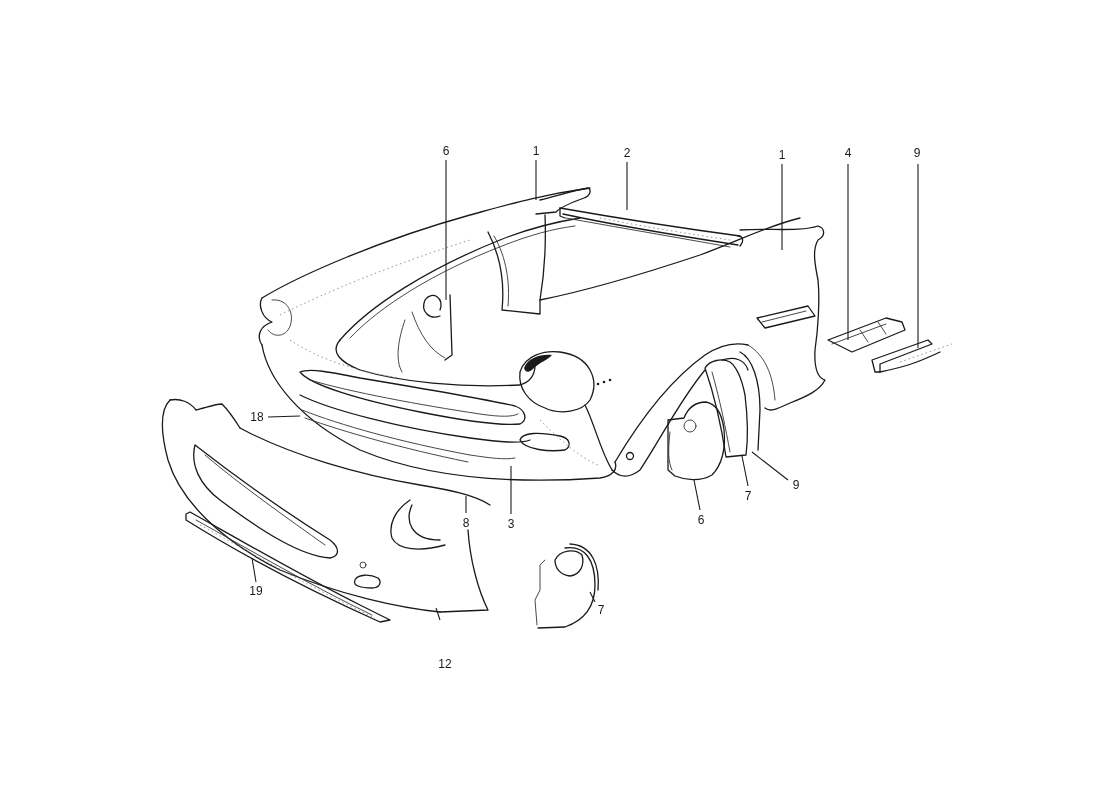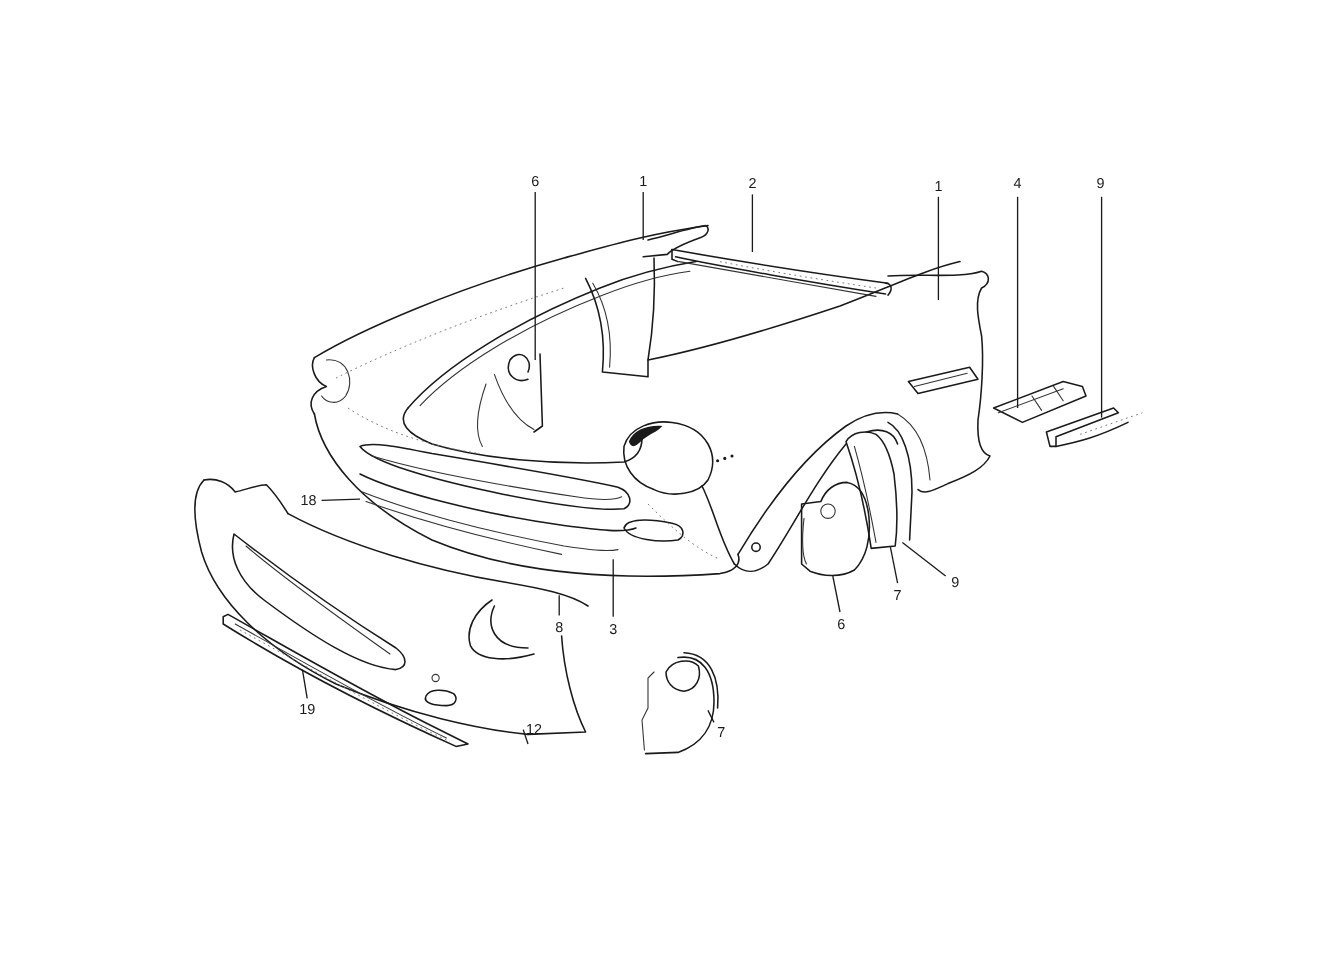--- a/index.html
+++ b/index.html
@@ -176,14 +176,14 @@
 <div class="callout" style="left:782px;top:155px">1</div>
 <div class="callout" style="left:848px;top:153px">4</div>
 <div class="callout" style="left:917px;top:153px">9</div>
 <div class="callout" style="left:257px;top:417px">18</div>
 <div class="callout" style="left:466px;top:523px">8</div>
 <div class="callout" style="left:511px;top:524px">3</div>
 <div class="callout" style="left:701px;top:520px">6</div>
 <div class="callout" style="left:748px;top:496px">7</div>
 <div class="callout" style="left:796px;top:485px">9</div>
 <div class="callout" style="left:256px;top:591px">19</div>
-<div class="callout" style="left:445px;top:608px">12</div>
+<div class="callout" style="left:445px;top:664px">12</div>
 <div class="callout" style="left:601px;top:610px">7</div>
 
 </body></html>

